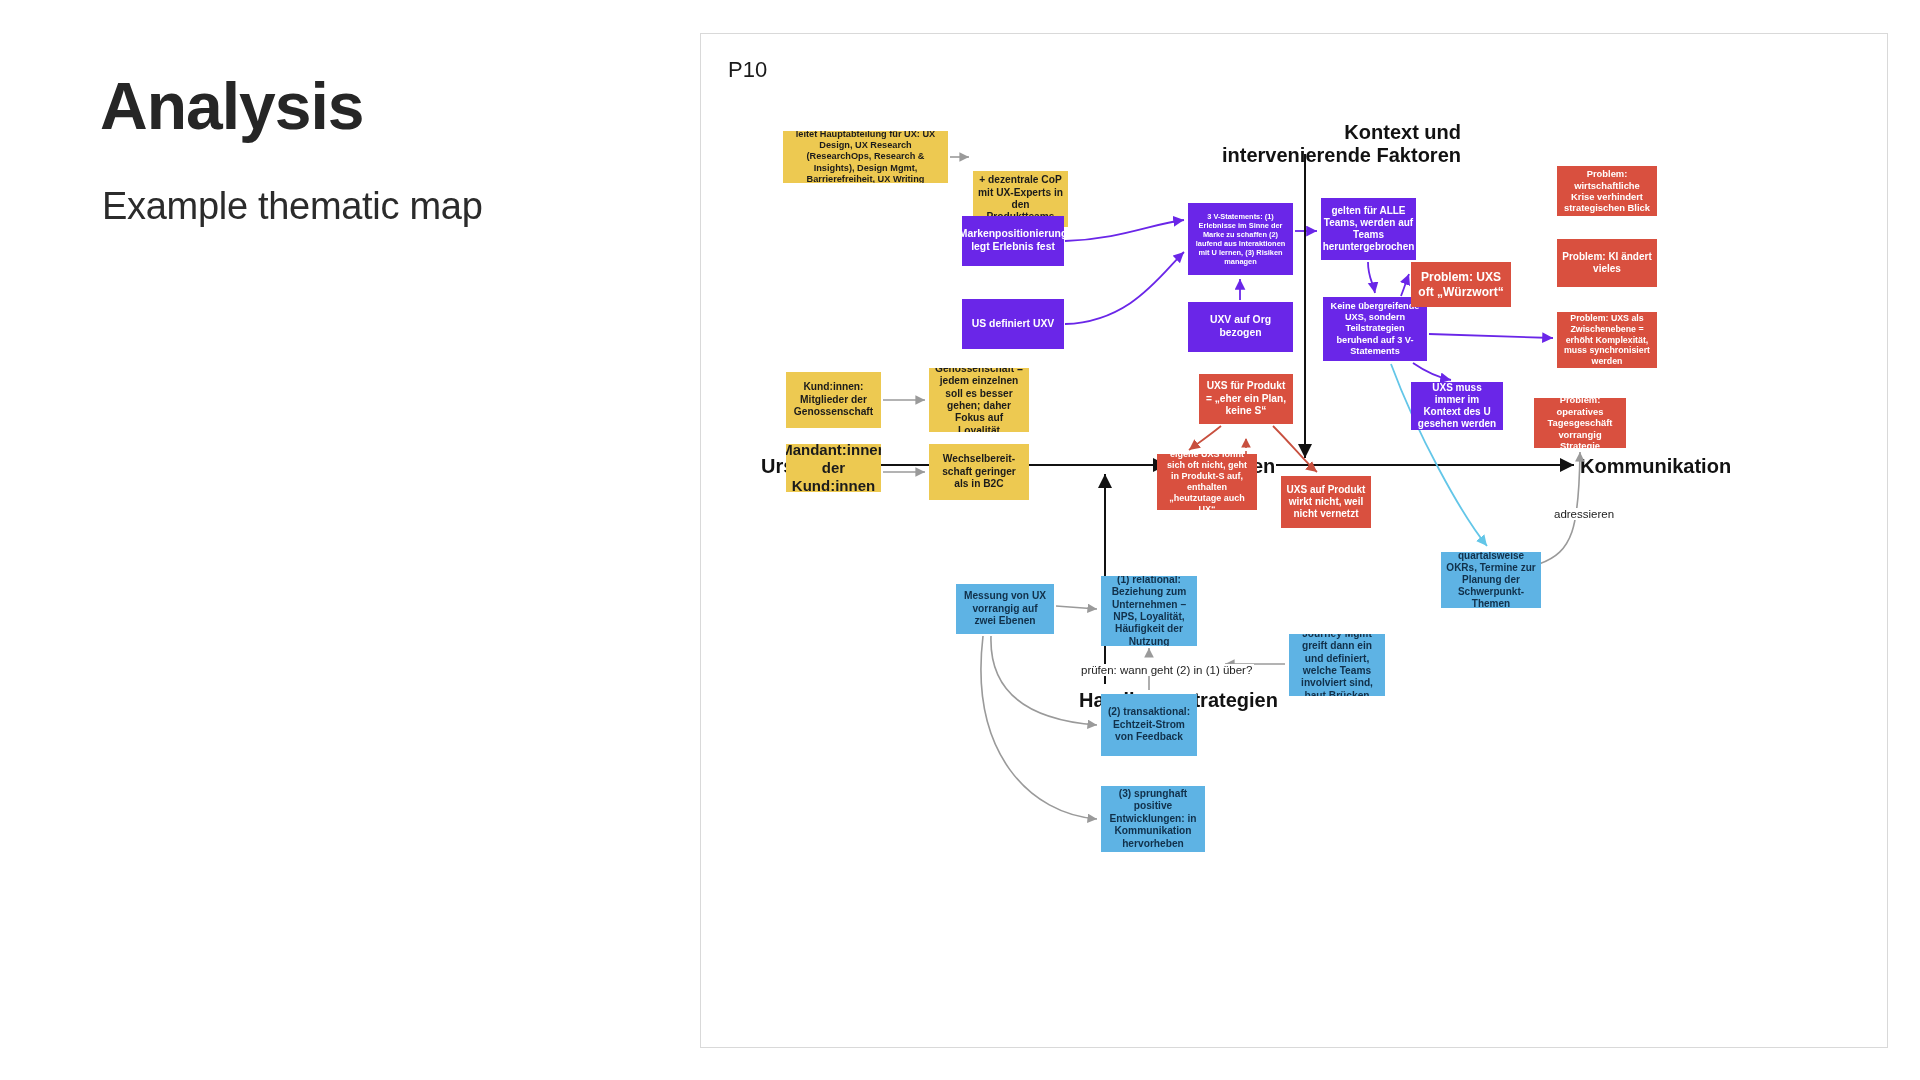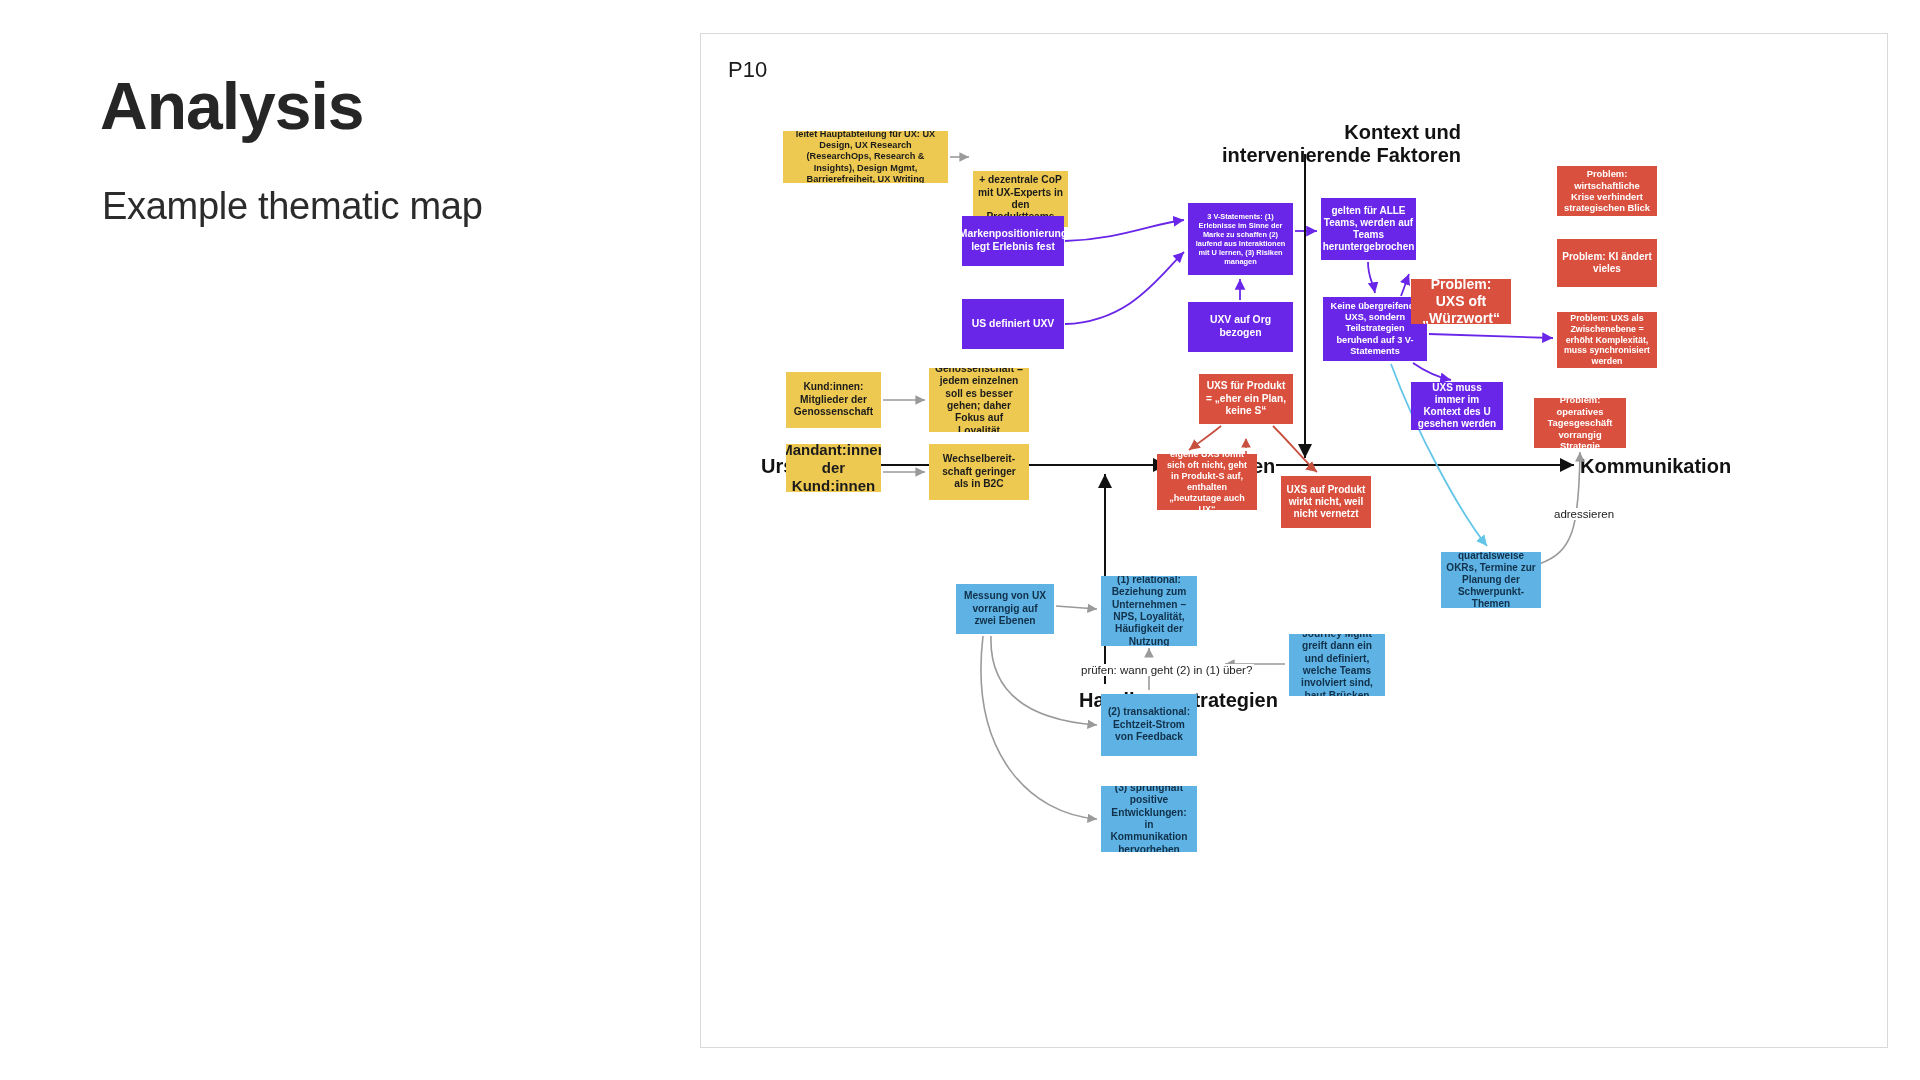--- a/index.html
+++ b/index.html
@@ -154,37 +154,37 @@
         <div class="node yellow" style="left: 82px; top: 97px; width: 165px; height: 52px; font-size: 9.2px;">leitet Hauptabteilung für UX: UX Design, UX Research (ResearchOps, Research &amp; Insights), Design Mgmt, Barrierefreiheit, UX Writing</div>
         <div class="node yellow" style="left: 272px; top: 95px; width: 95px; height: 56px; font-size: 10.2px; margin-top: 42px;">+ dezentrale CoP mit UX-Experts in den Produktteams</div>
         <div class="node purple" style="left: 261px; top: 182px; width: 102px; height: 50px; font-size: 10.4px;">Markenpositionierung legt Erlebnis fest</div>
         <div class="node purple" style="left: 261px; top: 265px; width: 102px; height: 50px; font-size: 10.4px;">US definiert UXV</div>
         <div class="node purple" style="left: 487px; top: 169px; width: 105px; height: 72px; font-size: 7.4px;">3 V-Statements: (1) Erlebnisse im Sinne der Marke zu schaffen (2) laufend aus Interaktionen mit U lernen, (3) Risiken managen</div>
         <div class="node purple" style="left: 620px; top: 164px; width: 95px; height: 62px; font-size: 10px;">gelten für ALLE Teams, werden auf Teams heruntergebrochen</div>
         <div class="node purple" style="left: 487px; top: 268px; width: 105px; height: 50px; font-size: 10.4px;">UXV auf Org bezogen</div>
         <div class="node purple" style="left: 622px; top: 263px; width: 104px; height: 64px; font-size: 9.2px;">Keine übergreifende UXS, sondern Teilstrategien beruhend auf 3 V-Statements</div>
         <div class="node red" style="left: 856px; top: 132px; width: 100px; height: 50px; font-size: 9.4px;">Problem: wirtschaftliche Krise verhindert strategischen Blick</div>
         <div class="node red" style="left: 856px; top: 205px; width: 100px; height: 48px; font-size: 10px;">Problem: KI ändert vieles</div>
-        <div class="node red" style="left: 710px; top: 228px; width: 100px; height: 45px; font-size: 14px; margin-top: 17px;">Problem: UXS oft „Würzwort“</div>
+        <div class="node red" style="left: 710px; top: 228px; width: 100px; height: 45px; font-size: 12px;">Problem: UXS oft „Würzwort“</div>
         <div class="node red" style="left: 856px; top: 278px; width: 100px; height: 56px; font-size: 8.8px;">Problem: UXS als Zwischenebene = erhöht Komplexität, muss synchronisiert werden</div>
         <div class="node yellow" style="left: 85px; top: 338px; width: 95px; height: 56px; font-size: 10.2px;">Kund:innen: Mitglieder der Genossenschaft</div>
         <div class="node yellow" style="left: 228px; top: 334px; width: 100px; height: 64px; font-size: 10.2px;">Genossenschaft = jedem einzelnen soll es besser gehen; daher Fokus auf Loyalität</div>
         <div class="node yellow" style="left: 85px; top: 410px; width: 95px; height: 48px; font-size: 15px;">Mandant:innen der Kund:innen</div>
         <div class="node yellow" style="left: 228px; top: 410px; width: 100px; height: 56px; font-size: 10.2px;">Wechselbereit-schaft geringer als in B2C</div>
         <div class="node red" style="left: 498px; top: 340px; width: 94px; height: 50px; font-size: 10.2px;">UXS für Produkt = „eher ein Plan, keine S“</div>
         <div class="node purple" style="left: 710px; top: 348px; width: 92px; height: 48px; font-size: 10px;">UXS muss immer im Kontext des U gesehen werden</div>
         <div class="node red" style="left: 833px; top: 364px; width: 92px; height: 50px; font-size: 9.4px;">Problem: operatives Tagesgeschäft vorrangig Strategie</div>
         <div class="node red" style="left: 456px; top: 420px; width: 100px; height: 56px; font-size: 9px;">eigene UXS lohnt sich oft nicht, geht in Produkt-S auf, enthalten „heutzutage auch UX“</div>
         <div class="node red" style="left: 580px; top: 442px; width: 90px; height: 52px; font-size: 10px;">UXS auf Produkt wirkt nicht, weil nicht vernetzt</div>
         <div class="node blue" style="left: 740px; top: 518px; width: 100px; height: 56px; font-size: 10px;">quartalsweise OKRs, Termine zur Planung der Schwerpunkt-Themen</div>
         <div class="node blue" style="left: 255px; top: 550px; width: 98px; height: 50px; font-size: 10.2px;">Messung von UX vorrangig auf zwei Ebenen</div>
         <div class="node blue" style="left: 400px; top: 542px; width: 96px; height: 70px; font-size: 10.2px;">(1) relational: Beziehung zum Unternehmen – NPS, Loyalität, Häufigkeit der Nutzung</div>
         <div class="node blue" style="left: 588px; top: 600px; width: 96px; height: 62px; font-size: 10.2px;">Journey Mgmt greift dann ein und definiert, welche Teams involviert sind, baut Brücken</div>
         <div class="node blue" style="left: 400px; top: 660px; width: 96px; height: 62px; font-size: 10.2px;">(2) transaktional: Echtzeit-Strom von Feedback</div>
-        <div class="node blue" style="left: 400px; top: 752px; width: 96px; height: 66px; font-size: 10.2px;">(3) sprunghaft positive Entwicklungen: in Kommunikation hervorheben</div>
+        <div class="node blue" style="left: 400px; top: 752px; width: 104px; height: 66px; font-size: 10.2px;">(3) sprunghaft positive Entwicklungen: in Kommunikation hervorheben</div>
       </div>
 
     <div id="edge-label-layer">
         <div class="edge-label" style="left: 835px; top: 474px; margin-left: 16px;">adressieren</div>
         <div class="edge-label" style="left: 378px; top: 630px;">prüfen: wann geht (2) in (1) über?</div>
       </div>
   </div>
 </div>
 
 </body></html>

